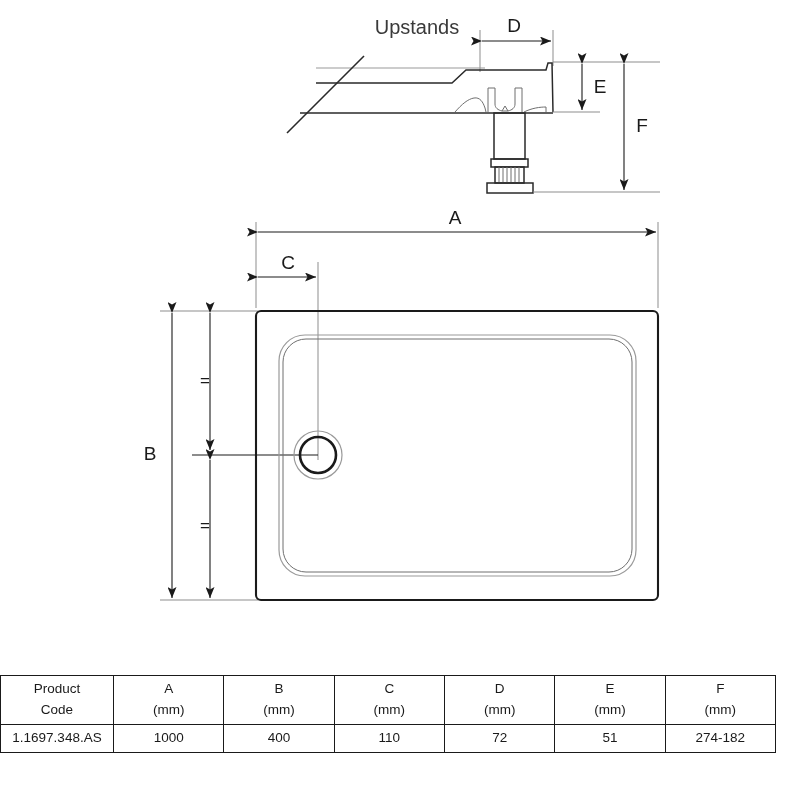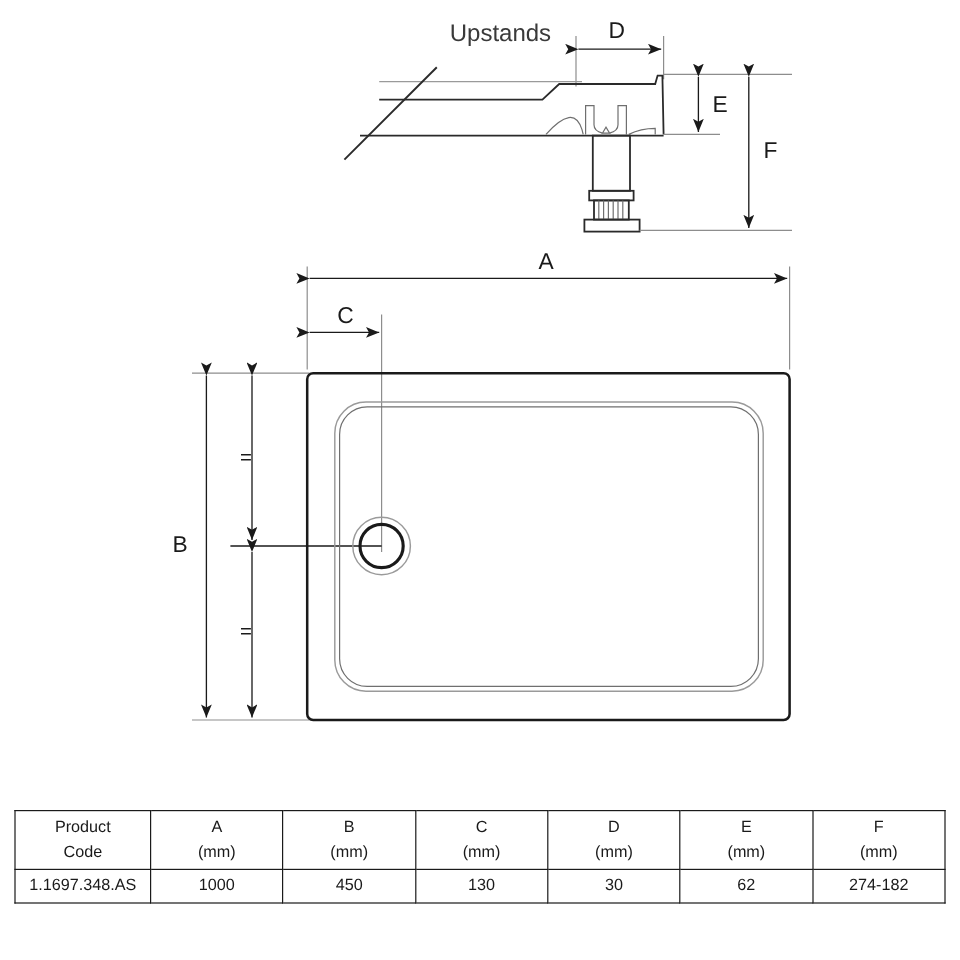--- a/index.html
+++ b/index.html
@@ -77,21 +77,21 @@
   .note-label {
     font-family: "Liberation Sans", sans-serif;
     font-size: 20px;
     fill: #3a3a3a;
     text-anchor: middle;
     dominant-baseline: middle;
   }
   
   #spec-table-wrap {
     position: absolute;
-    left: 12px;
+    left: 0;
     top: 675px;
     width: 776px;
   }
   table.spec-table {
     border-collapse: collapse;
     width: 776px;
     table-layout: fixed;
   }
   table.spec-table td {
     border: 1.4px solid #1a1a1a;
@@ -247,23 +247,23 @@
             <span class="hdr-line">(mm)</span>
           </td>
           <td>
             <span class="hdr-line">F</span>
             <span class="hdr-line">(mm)</span>
           </td>
         </tr>
         <tr class="data-row">
           <td class="col-code">1.1697.348.AS</td>
           <td>1000</td>
-          <td>450</td>
-          <td>130</td>
-          <td>30</td>
-          <td>62</td>
+          <td>400</td>
+          <td>110</td>
+          <td>72</td>
+          <td>51</td>
           <td>274-182</td>
         </tr>
       </tbody>
     </table>
   </div>
 
 </div>
 
 </body></html>

